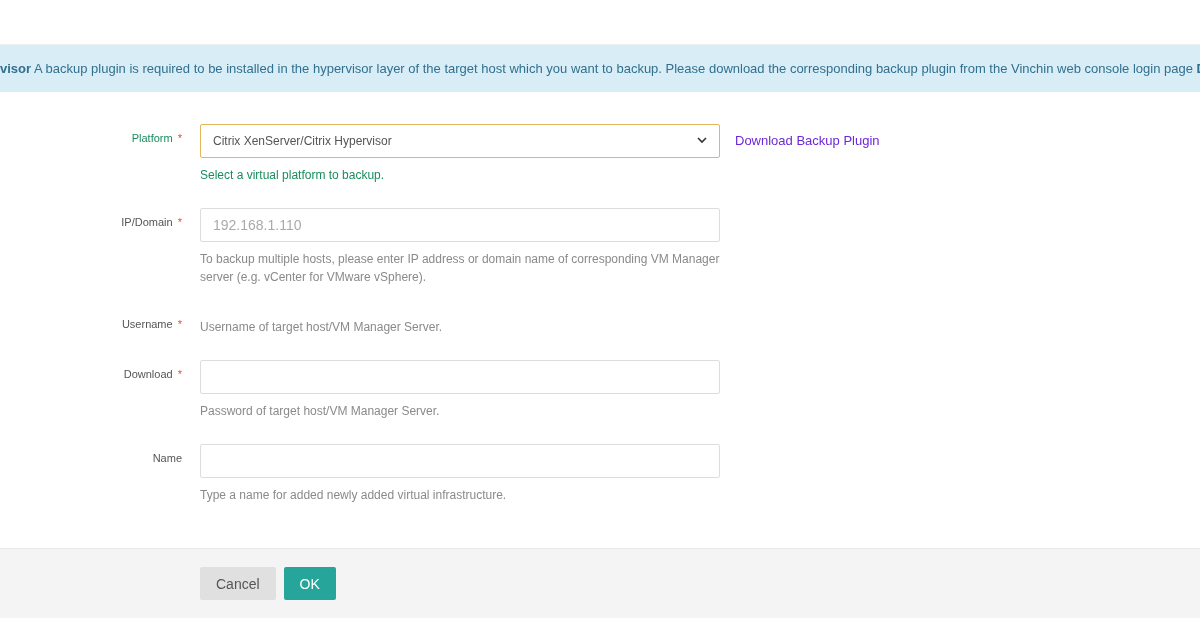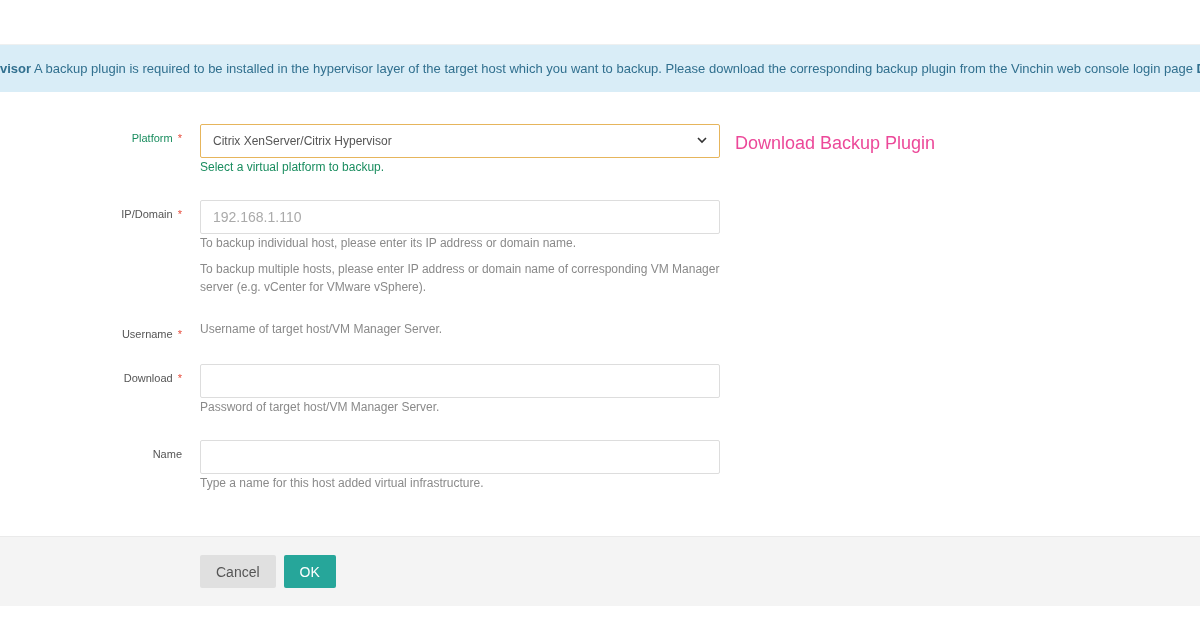--- a/index.html
+++ b/index.html
@@ -54,24 +54,24 @@
       margin-left: 2px;
     }
     .form-control-wrap {
       width: 520px;
     }
     .form-right-extra {
       padding-left: 15px;
       padding-top: 9px;
     }
     .link {
-      color: #ec4899;
+      color: #6d28d9;
       text-decoration: none;
       cursor: pointer;
-      font-size: 18px;
+      font-size: 13px;
     }
     .select-box {
       display: flex;
       align-items: center;
       justify-content: space-between;
       width: 100%;
       height: 34px;
       padding: 0 12px;
       border: 1px solid #e6b55c;
       border-radius: 2px;
@@ -94,20 +94,21 @@
       color: #ec4899;
       font-size: 14px;
       outline: none;
     }
     .input-box::placeholder {
       color: #aaa;
     }
     .help-text {
       font-size: 12px;
       color: #8a8a8a;
+      margin-top: 8px;
       line-height: 1.5;
     }
     .help-text.green {
       color: #1a8d5f;
     }
     .footer-section {
       background: #f4f4f4;
       padding: 18px 40px 18px 200px;
       border-top: 1px solid #eaeaea;
       display: flex;
@@ -165,21 +166,20 @@
     </div>
   </div>
 
   <div class="form-row">
     <div class="form-label">
       <span>IP/Domain</span>
       <span class="required">*</span>
     </div>
     <div class="form-control-wrap">
       <input type="text" class="input-box" placeholder="192.168.1.110" style="">
-      <div class="help-text">To backup individual host, please enter its IP address or domain name.</div>
       <div class="help-text" style="margin-top:8px">To backup multiple hosts, please enter IP address or domain name of corresponding VM Manager server (e.g. vCenter for VMware vSphere).</div>
     </div>
   </div>
 
   <div class="form-row">
     <div class="form-label">
       <span>Username</span>
       <span class="required">*</span>
     </div>
     <div class="form-control-wrap">
@@ -197,21 +197,21 @@
       <div class="help-text">Password of target host/VM Manager Server.</div>
     </div>
   </div>
 
   <div class="form-row">
     <div class="form-label">
       <span>Name</span>
     </div>
     <div class="form-control-wrap">
       <input type="text" class="input-box" placeholder="" style="">
-      <div class="help-text">Type a name for this host added virtual infrastructure.</div>
+      <div class="help-text">Type a name for added newly added virtual infrastructure.</div>
     </div>
   </div>
 
 </div>
 
 <div class="footer-section">
   <button class="btn btn-default">Cancel</button>
   <button class="btn btn-primary">OK</button>
 </div>
 

